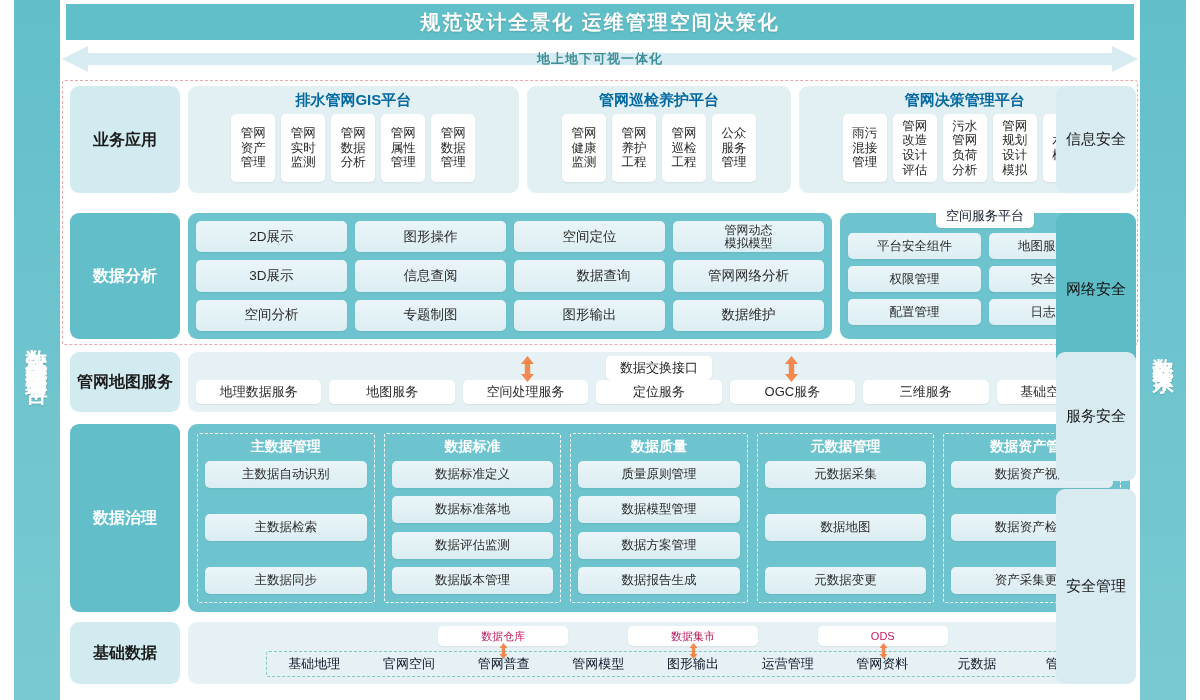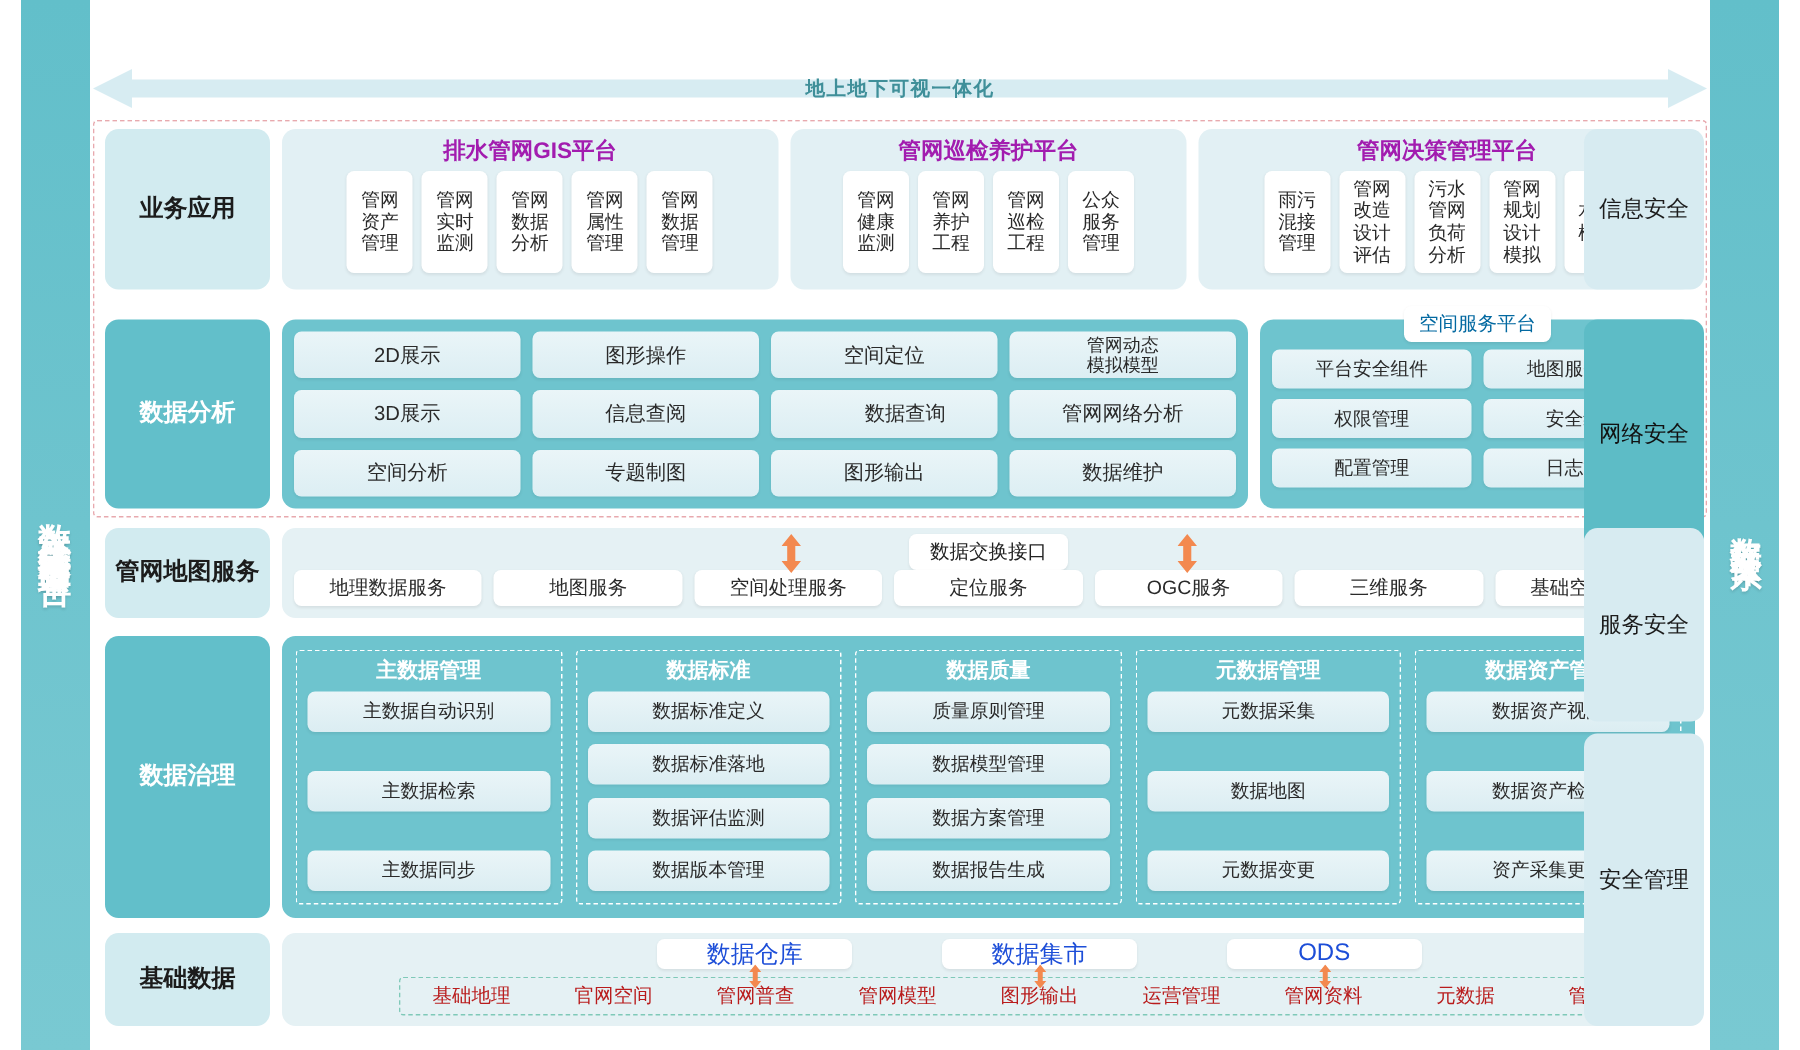--- a/index.html
+++ b/index.html
@@ -83,21 +83,21 @@
   }
 
   
   #row-biz{ left:70px; top:86px; width:1060px; height:107px; }
   #row-biz .cat{ width:110px; height:107px; }
   .biz-platform{
     border-radius:9px; background:#e2f0f4; position:relative;
     display:flex; flex-direction:column; align-items:center;
     padding-top:5px;
   }
-  .biz-title{ font-size:15px; font-weight:bold; color:#a21caf; margin-bottom:4px;}
+  .biz-title{ font-size:15px; font-weight:bold; color:#0369a1; margin-bottom:4px;}
   .biz-chips{ display:flex; gap:6px; padding:0 8px 8px 8px; }
   .biz-chips .chip{
     width:44px; height:68px; font-size:12.5px; writing-mode:horizontal-tb;
     padding:0 4px;
   }
 
   
   #row-ana{ left:70px; top:213px; width:1060px; height:126px; }
   #row-ana .cat{ width:110px; height:126px; }
   .ana-panel{ background:#6ec4ce; border-radius:9px; padding:8px; display:flex; gap:8px;}
@@ -106,21 +106,21 @@
     height:32px; font-size:13.5px;
     background:linear-gradient(180deg,#eaf5f8 0%,#dceef3 100%);
   }
   .sp-panel{
     background:#6ec4ce; border-radius:9px; position:relative;
     padding:20px 8px 8px 8px;
   }
   .sp-title{
     position:absolute; top:-9px; left:50%; transform:translateX(-50%);
     background:#fff; border-radius:5px; padding:3px 10px;
-    font-size:13px; color:#0369a1; white-space:nowrap;
+    font-size:13px; color:#0f172a; white-space:nowrap;
     box-shadow:0 1px 2px rgba(0,0,0,.07);
   }
   .sp-grid{ display:grid; grid-template-columns:1fr 1fr; gap:7px 8px; }
   .sp-grid .chip{
     height:26px; font-size:12.5px;
     background:linear-gradient(180deg,#eaf5f8 0%,#dceef3 100%);
   }
 
   
   #row-map{ left:70px; top:352px; width:1060px; height:60px; }
@@ -161,27 +161,27 @@
   
   #row-base{ left:70px; top:622px; width:1060px; height:62px; }
   #row-base .cat{ width:110px; height:62px; }
   .base-panel{ background:#e5f1f4; border-radius:9px; position:relative; }
   .base-dash{
     position:absolute; left:78px; right:10px; bottom:7px; height:26px;
     border:1px dashed #7fc9b8; border-radius:3px;
     display:flex; align-items:center;
   }
   .base-dash .bitem{
-    flex:1; text-align:center; font-size:13px; color:#b91c1c;
+    flex:1; text-align:center; font-size:13px; color:#0f172a;
   }
   .store-chip{
     position:absolute; top:4px;
     background:#fff; border-radius:5px; height:20px;
     display:flex;align-items:center;justify-content:center;
-    font-size:16px; color:#1d4ed8;
+    font-size:11px; color:#be185d;
     box-shadow:0 1px 2px rgba(0,0,0,.07);
   }
 
   
   .sec-col{ position:absolute; left:1056px; width:80px; }
   .sec-box{
     position:absolute; left:0; width:80px; border-radius:9px;
     display:flex; align-items:center; justify-content:center;
     font-size:15px; font-weight:500; text-align:center;
   }
@@ -197,20 +197,23 @@
 <div id="root">
 
   <div class="rail left">
     <div class="rail-text">数字孪生排水管网管理平台</div>
   </div>
 
   <div class="rail right">
     <div class="rail-text">数据安全体系</div>
   </div>
 
+  <div class="title-bar">
+    <span>规范设计全景化  运维管理空间决策化</span>
+  </div>
 
   <div class="band">
     <svg width="1076" height="30" viewBox="0 0 1076 30">
       <polygon points="0,15 26,2 26,9 1050,9 1050,2 1076,15 1050,28 1050,21 26,21 26,28" fill="#d7ecf2"></polygon>
     </svg>
     <div class="band-label">地上地下可视一体化</div>
   </div>
 
   <div class="pink-group"></div>
 

